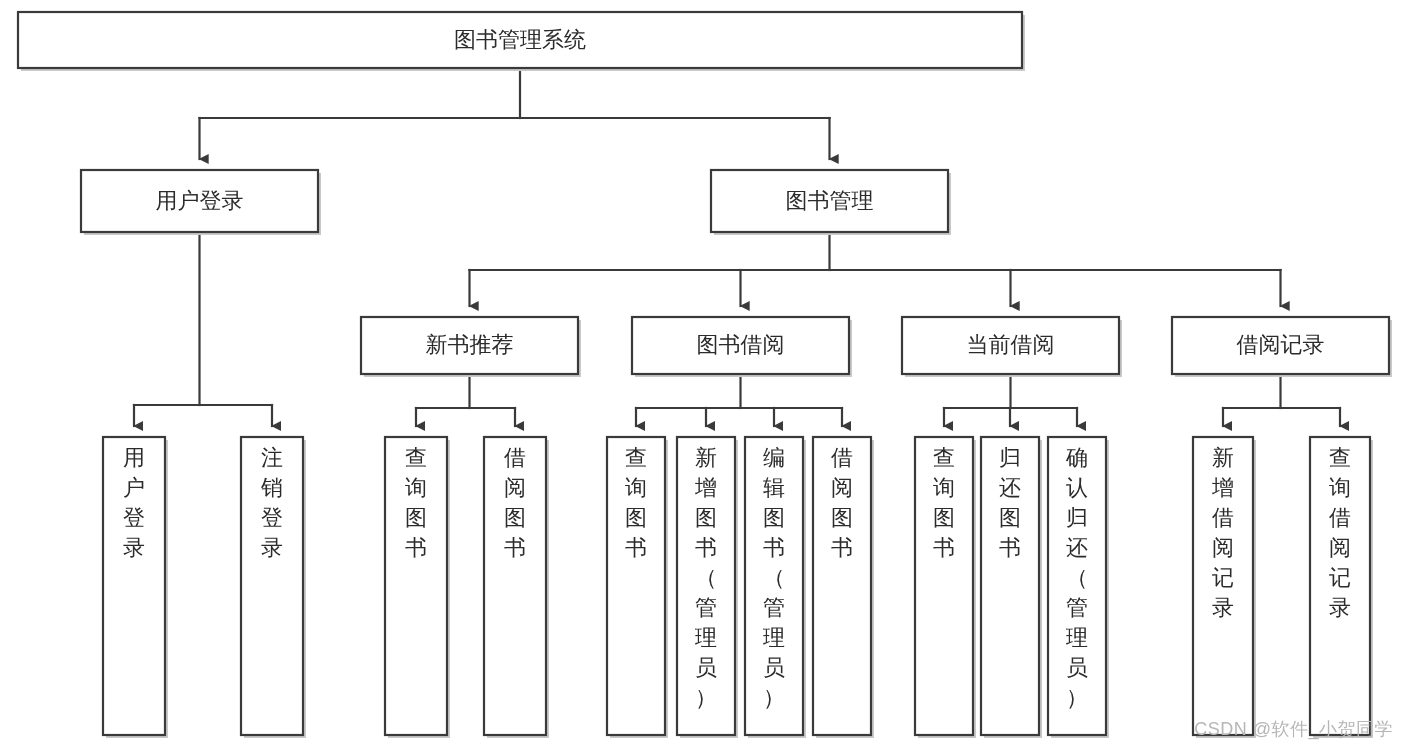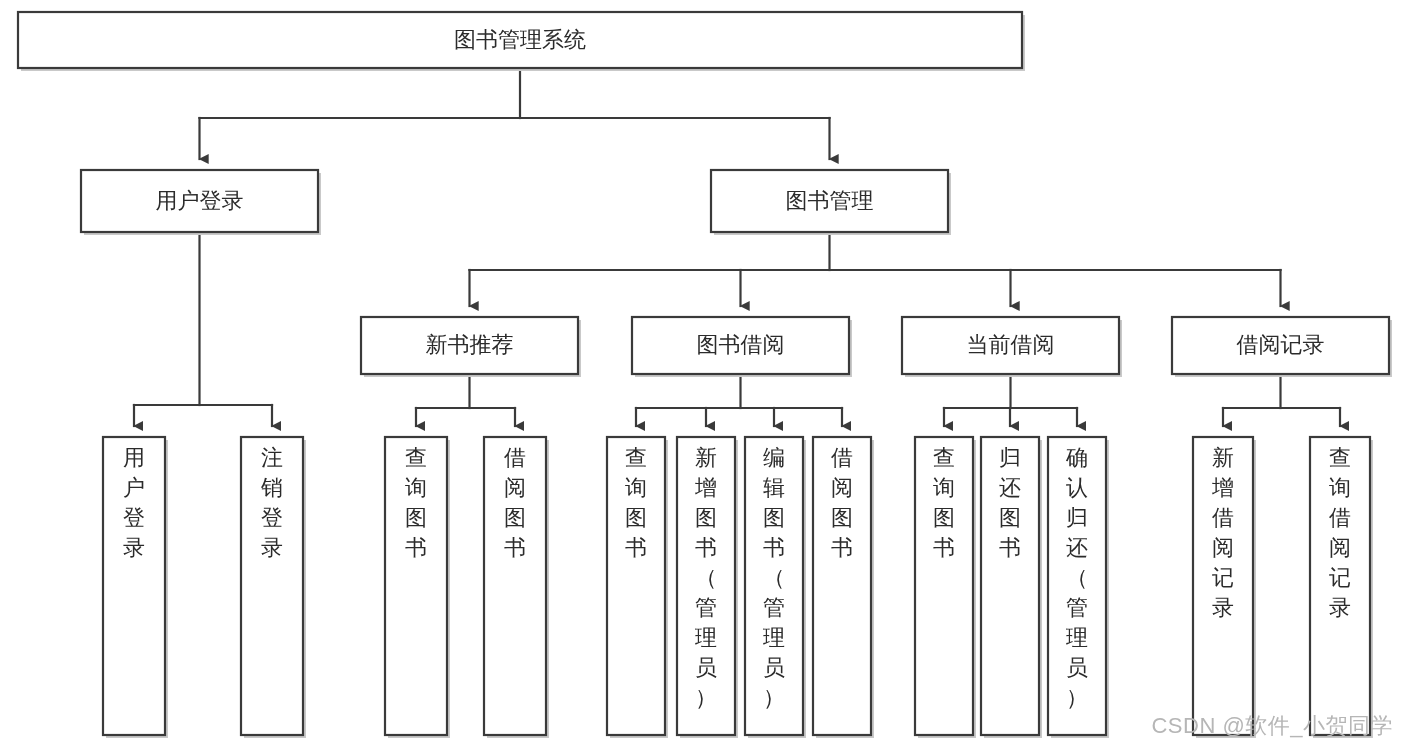--- a/index.html
+++ b/index.html
@@ -52,21 +52,21 @@
     font-family: "Liberation Sans", "DejaVu Sans", sans-serif;
     font-size: 22px;
     fill: #2b2b2b;
     text-anchor: middle;
   }
   .watermark {
     position: absolute;
     right: 12px;
     bottom: 6px;
     font-family: "Liberation Sans", "DejaVu Sans", sans-serif;
-    font-size: 22px;
+    font-size: 18px;
     color: #b6b6b6;
     letter-spacing: 0.5px;
     white-space: nowrap;
     user-select: none;
   }
 </style>
 </head>
 <body>
 
 <div id="diagram-root">

